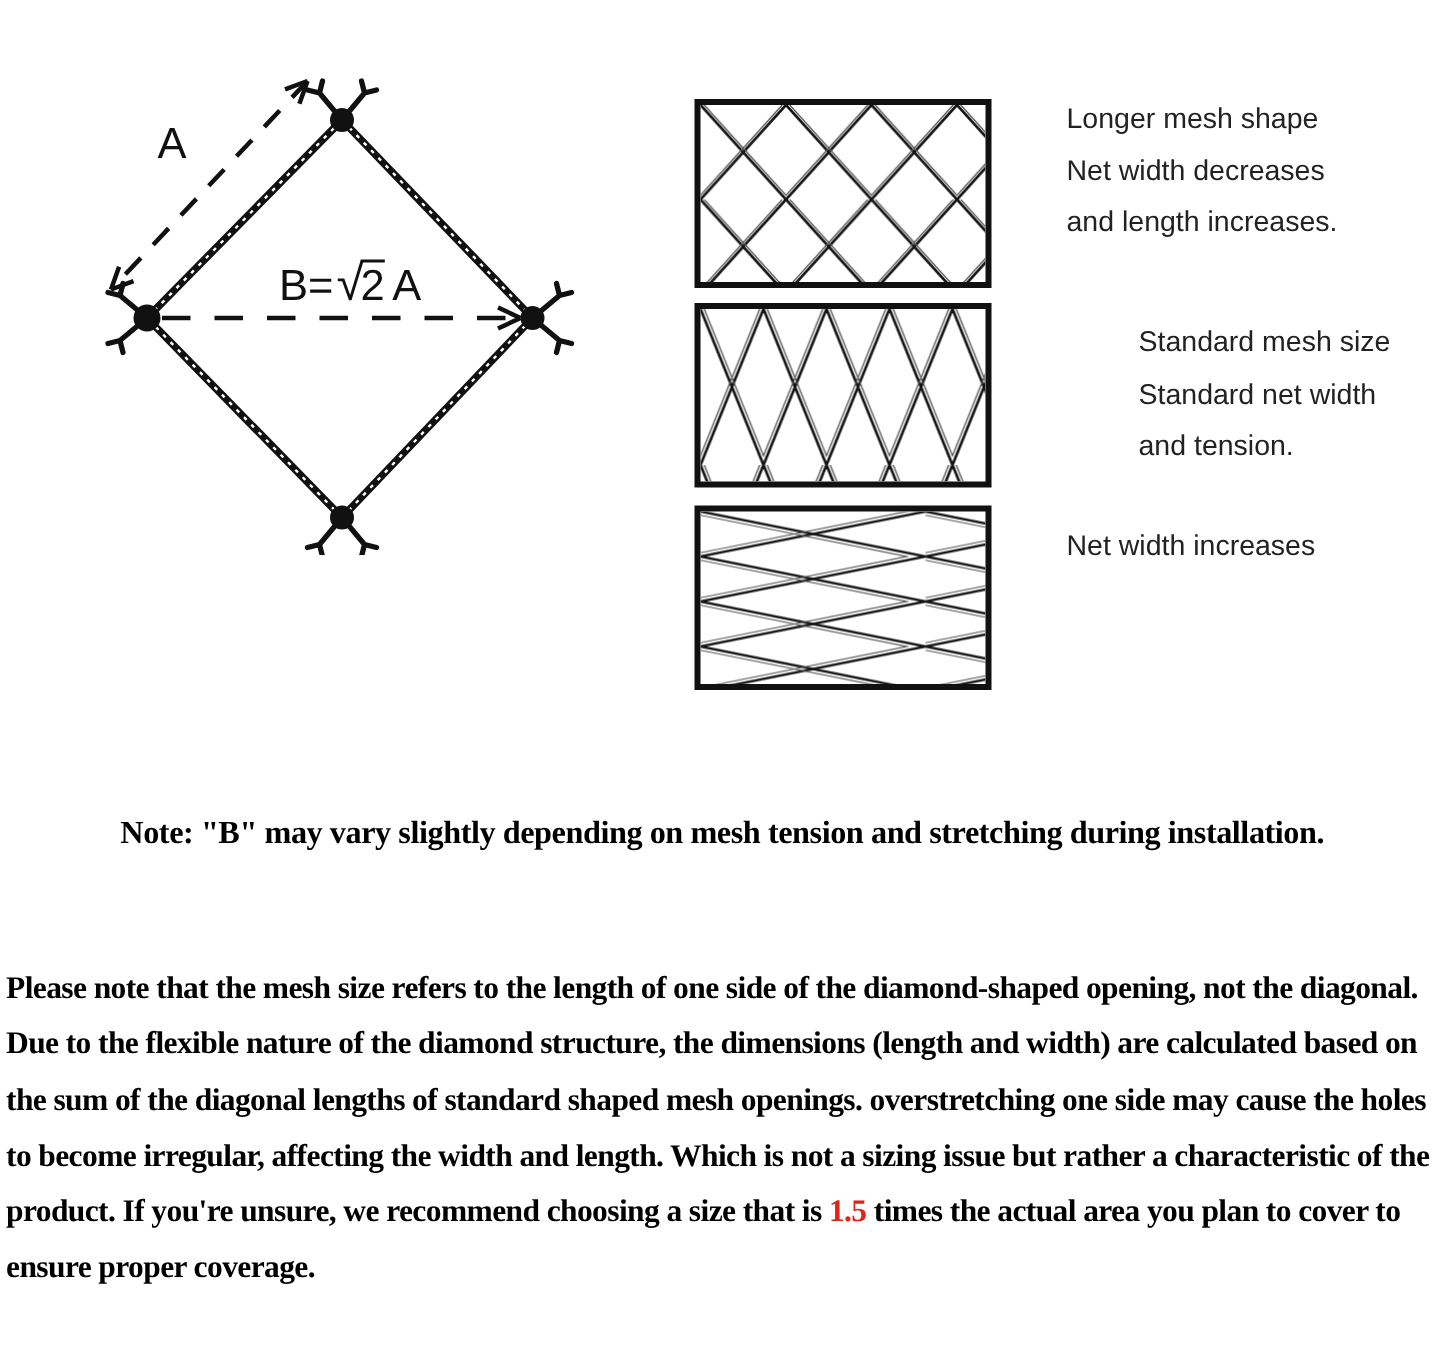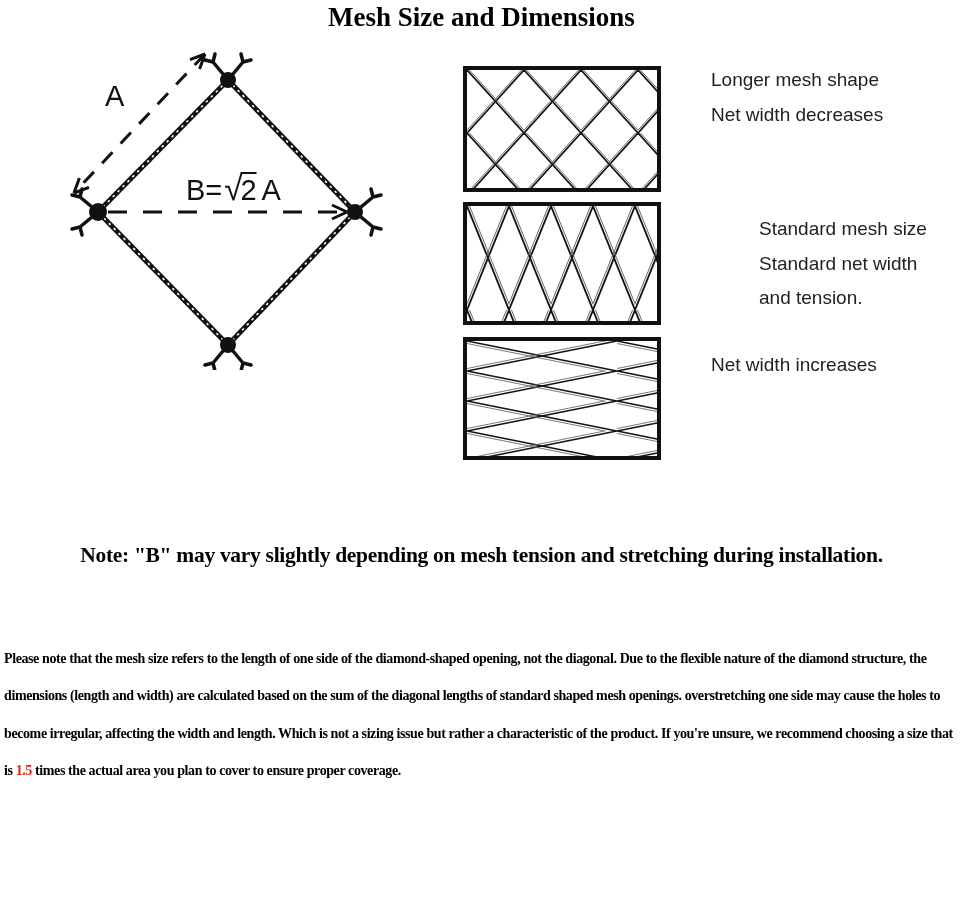--- a/index.html
+++ b/index.html
@@ -69,34 +69,33 @@
     width: 100%; text-align: center;
     font-family: "Liberation Serif", serif;
     font-weight: bold; font-size: 21.5px;
     letter-spacing: -0.3px; color: #000;
   }
   
   .paragraph {
     position: absolute; left: 4px; top: 640px;
     width: 956px;
     font-family: "Liberation Serif", serif;
-    font-weight: bold; font-size: 14px;
+    font-weight: bold; font-size: 21px;
     letter-spacing: -0.4px;
     line-height: 37.3px;
     color: #000;
     text-align: left;
   }
   .paragraph .highlight { color: #e02418; }
 </style>
 </head>
 <body>
 
 <div class="page">
 
-  <h1 class="title">Mesh Size and Dimensions</h1>
 
   <svg class="diagram-svg" width="400" height="330" viewBox="0 0 400 330">
 
     <g stroke="#111" stroke-width="5" stroke-linecap="round">
       <line x1="58" y1="172" x2="188" y2="40"></line>
       <line x1="188" y1="40" x2="315" y2="172"></line>
       <line x1="315" y1="172" x2="188" y2="305"></line>
       <line x1="188" y1="305" x2="58" y2="172"></line>
     </g>
     <g stroke="#ffffff" stroke-width="1.6" stroke-dasharray="2.5 4.5">
@@ -191,20 +190,21 @@
           </g>
         </pattern>
       </defs>
       <rect x="0" y="0" width="190" height="115" fill="url(#pat-wider)"></rect>
     </svg>
   </div>
 
   <div class="caption cap-1">
     <div>Longer mesh shape</div>
     <div>Net width decreases</div>
+    <div>and length increases.</div>
   </div>
   <div class="caption cap-2">
     <div>Standard mesh size</div>
     <div>Standard net width</div>
     <div>and tension.</div>
   </div>
   <div class="caption cap-3">
     <div>Net width increases</div>
   </div>
 

